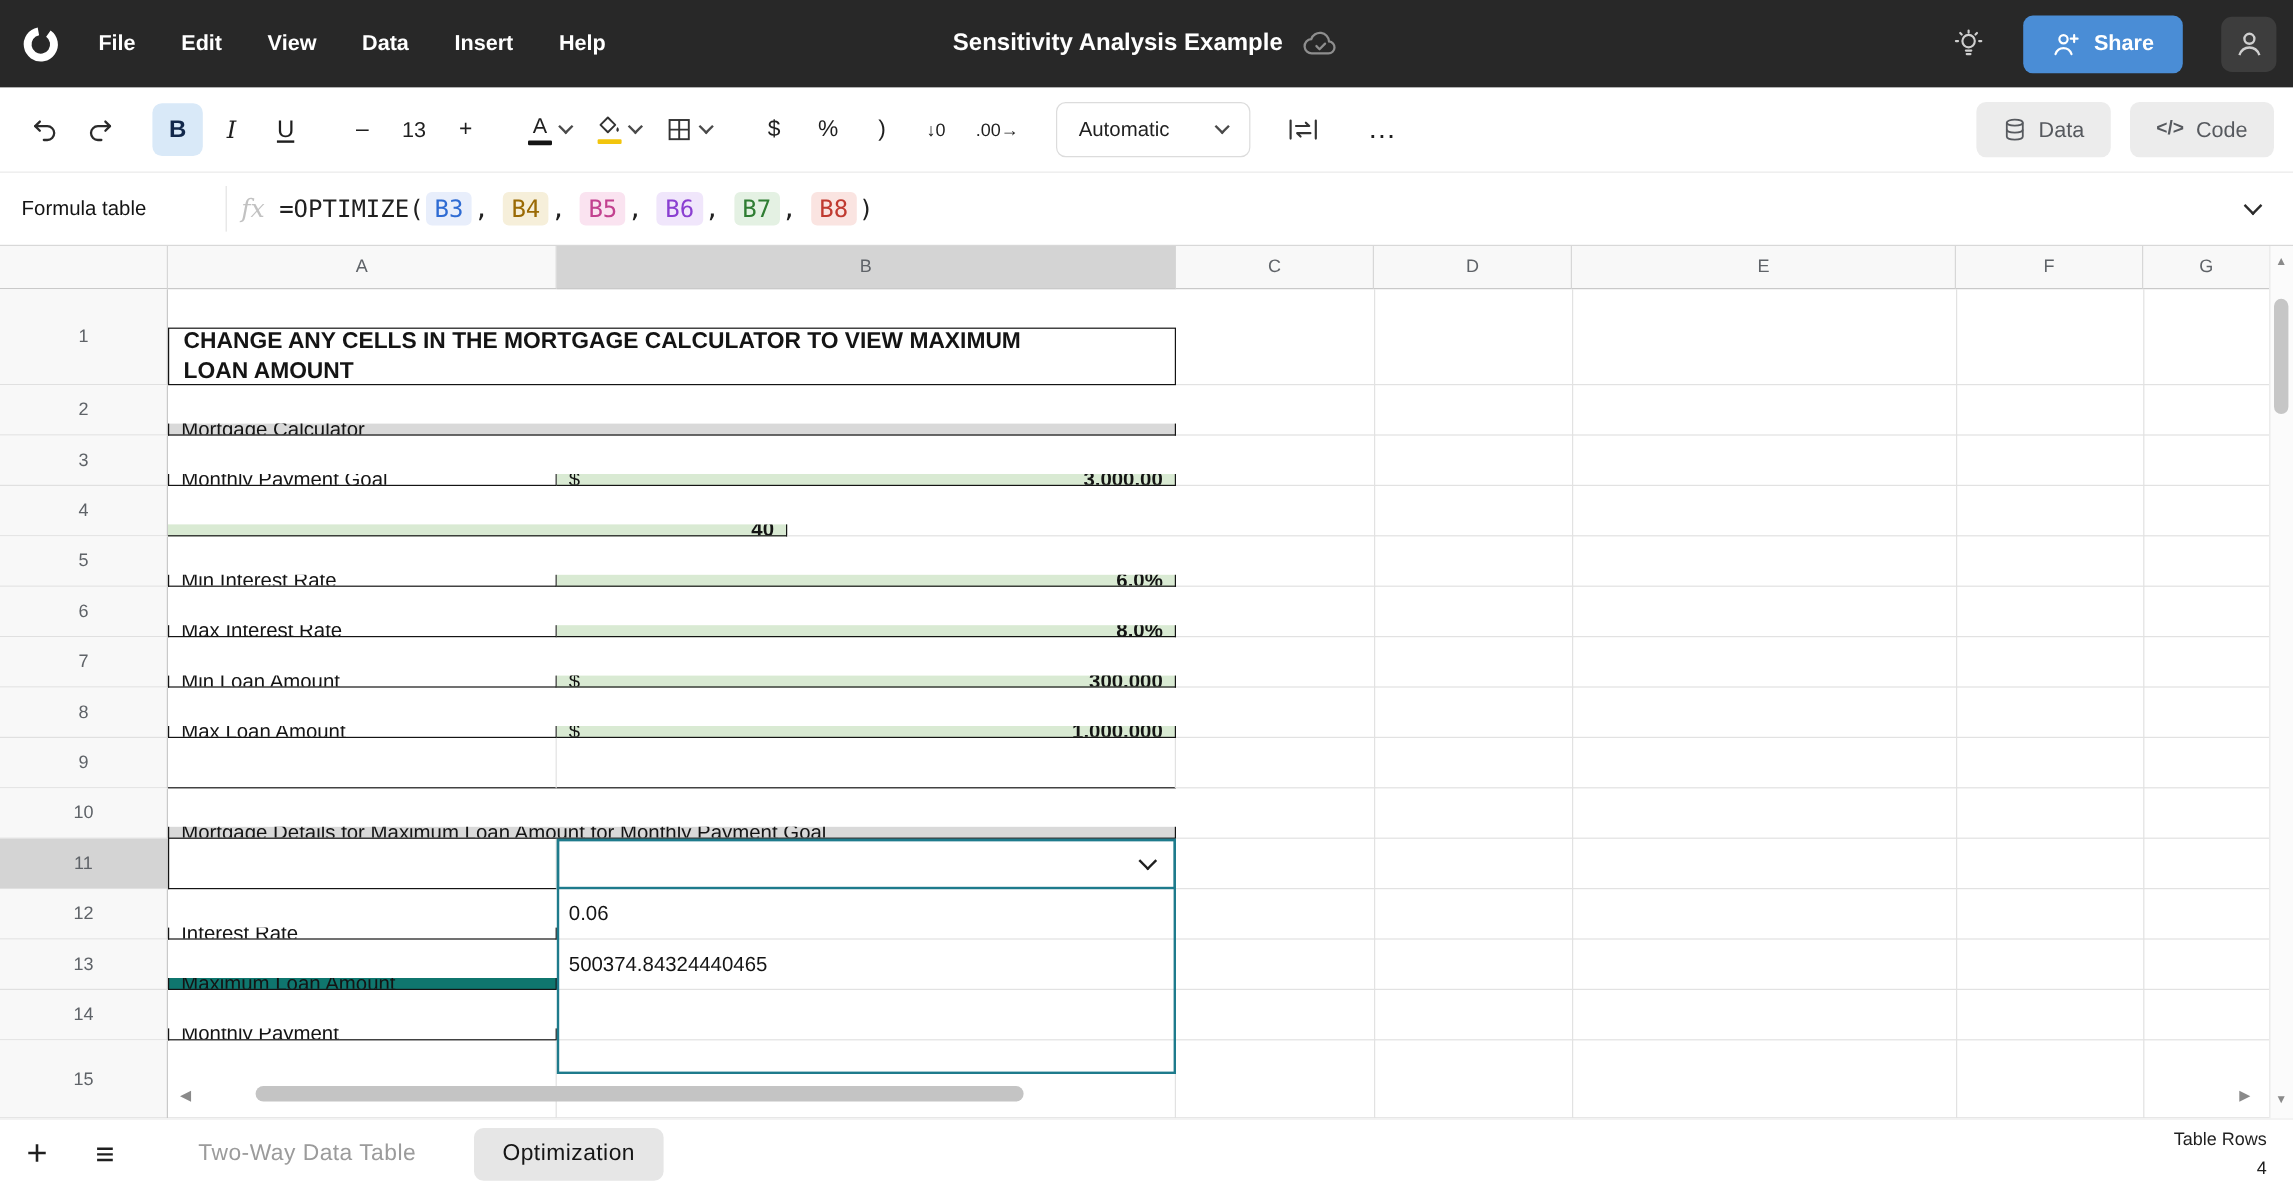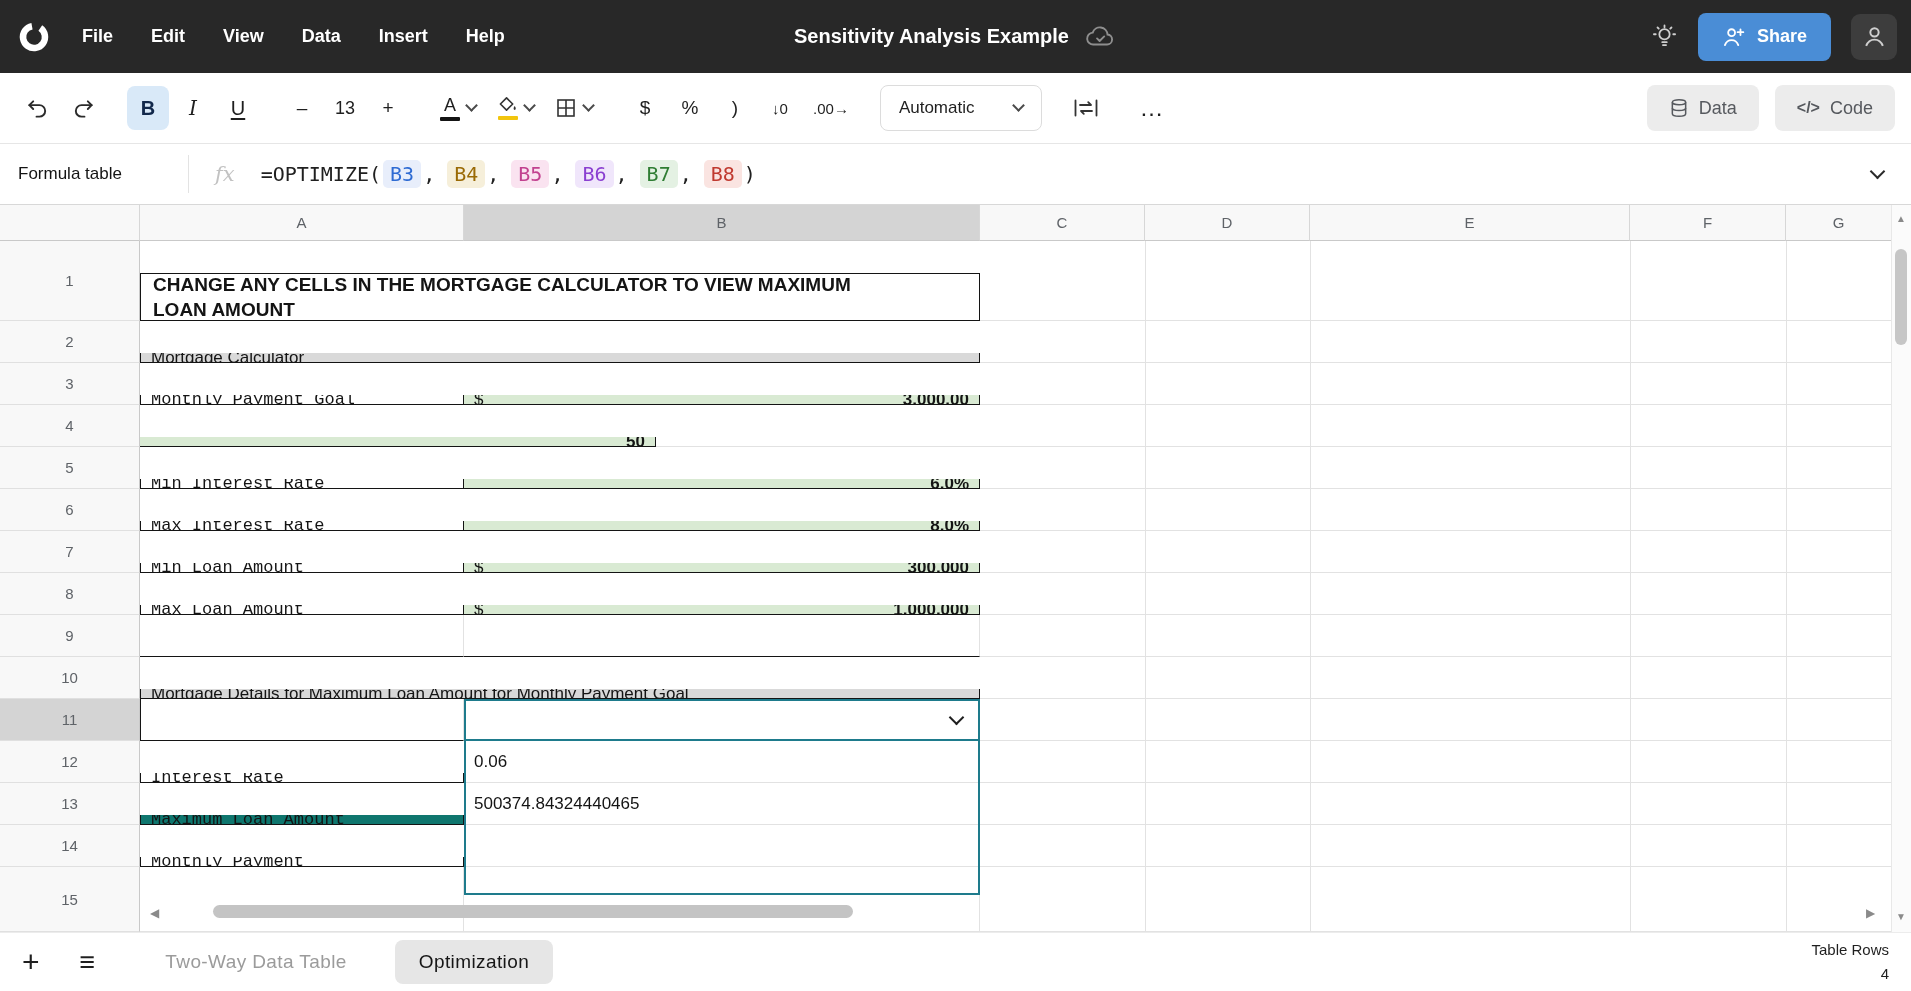--- a/index.html
+++ b/index.html
@@ -18,21 +18,21 @@
     background: #282828; display: flex; align-items: center; color: #fff;
   }
   .logo { margin-left: 16px; display: flex; align-items: center; }
   .menus { display: flex; gap: 38px; margin-left: 30px; font-size: 18px; font-weight: 600; }
   .menu { cursor: default; }
   .titlewrap {
     position: absolute; left: 50%; top: 50%; transform: translate(-50%,-50%);
     display: flex; align-items: center; gap: 16px;
   }
   .doc-title { font-size: 20px; font-weight: 700; white-space: nowrap; }
-  .topright { position: absolute; right: 14px; top: 0; height: 73px; display: flex; align-items: center; gap: 20px; }
+  .topright { position: absolute; right: 14px; top: 0; height: 73px; display: flex; align-items: center; gap: 32px; }
   .share {
     height: 48px; background: #4a8dd6; border: none; border-radius: 8px; color: #fff;
     font-family: inherit; font-size: 18px; font-weight: 600;
     display: flex; align-items: center; gap: 12px; padding: 0 24px;
   }
   .avatar { width: 46px; height: 46px; border-radius: 9px; background: #3d3d3d; display: flex; align-items: center; justify-content: center; }
 
   
   .toolbar {
     position: absolute; top: 73px; left: 0; width: 100%; height: 71px; background: #fff;
@@ -71,21 +71,21 @@
   }
   .code-glyph { font-size: 16px; font-weight: 700; color: #56595e; }
 
   
   .fbar {
     position: absolute; top: 144px; left: 0; width: 100%; height: 61px; background: #fff;
     border-bottom: 1px solid #d8d8d8; display: flex; align-items: center;
   }
   .namebox { width: 188px; padding-left: 18px; font-size: 17px; color: #141414; flex: none; }
   .fdiv { width: 1px; height: 38px; background: #e3e3e3; flex: none; }
-  .fx { font-family: "DejaVu Serif", serif; font-style: italic; color: #c2c2c2; font-size: 21px; margin: 0 26px; flex: none; }
+  .fx { font-family: "DejaVu Serif", serif; font-style: italic; color: #c2c2c2; font-size: 21px; margin: 0 12px; flex: none; }
   .formula { font-family: "DejaVu Sans Mono", monospace; font-size: 20px; color: #202020; display: flex; align-items: center; }
   .ref { padding: 2px 7px; border-radius: 5px; margin: 0 2px; }
   .sep { margin-right: 10px; }
   .fchev { margin-left: auto; margin-right: 28px; }
 
   
   .sheet { position: absolute; top: 205px; left: 0; width: 1891px; height: 727px; background: #fff; overflow: hidden; }
   .chead { display: flex; height: 36px; background: #f8f8f8; font-size: 15px; color: #5f6368; }
   .ch { border-right: 1px solid #d7d7d7; border-bottom: 1px solid #c9c9c9; display: flex; align-items: center; justify-content: center; flex: none; }
   .ch.flex { flex: 1; border-right: none; }
@@ -96,21 +96,21 @@
   .rh {
     width: 140px; flex: none; background: #f8f8f8; border-right: 1px solid #c9c9c9; border-bottom: 1px solid #e0e0e0;
     display: flex; align-items: center; justify-content: center; font-size: 15px; color: #5f6368;
   }
   .rh.sel { background: #d4d4d4; }
   .c {
     border-right: 1px solid #e2e2e2; border-bottom: 1px solid #e2e2e2;
     display: flex; align-items: center; padding: 0 10px; font-size: 17px; color: #141414;
     flex: none; overflow: hidden; white-space: nowrap;
   }
-  .a { width: 324px; font-family: Liberation Mono, monospace; }
+  .a { width: 324px; }
   .b { width: 516px; }
   .merged { width: 840px; }
   .fill { flex: 1; border-bottom: 1px solid #e2e2e2; }
   .bl { border-left: 1px solid #141414; }
   .bt { border-top: 1px solid #141414; }
   .brk { border-right-color: #141414; margin-top: 32px; }
   .bbk { border-bottom-color: #141414; }
   .gray { background: #d9d9d9; }
   .green { background: #d9ead3; }
   .yellow { background: #0f766e; }
@@ -336,21 +336,21 @@
       <span>$</span>
       <span class="val">3,000.00</span>
     </div>
     <div class="fill"></div>
   </div>
 
   <div class="r">
     <div class="rh">4</div>
     <div class="c b green brk bbk">
       <span></span>
-      <span class="val">50</span>
+      <span class="val">40</span>
     </div>
     <div class="fill"></div>
   </div>
 
   <div class="r">
     <div class="rh">5</div>
     <div class="c a bl brk bbk">Min Interest Rate</div>
     <div class="c b green brk bbk">
       <span></span>
       <span class="val">6.0%</span>

